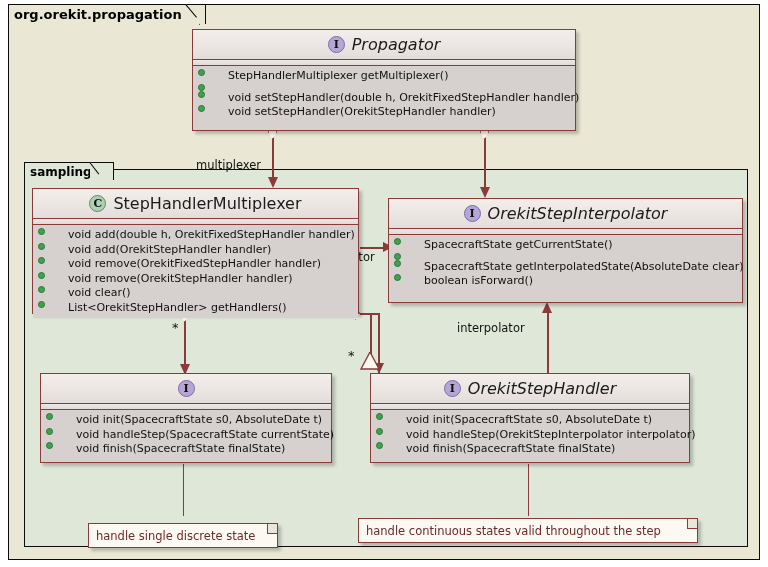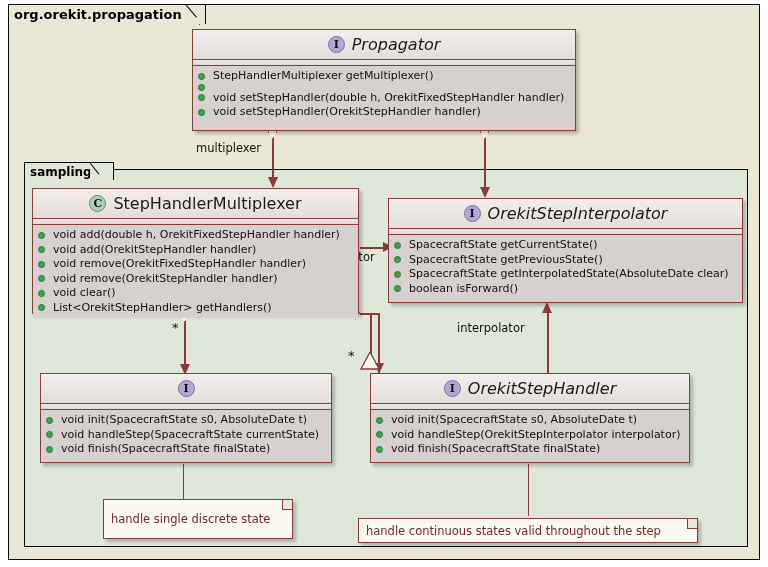--- a/index.html
+++ b/index.html
@@ -163,22 +163,21 @@
     background: #ADD1B2;
     border: 1px solid #5E8C68;
     color: #111;
   }
   .members {
     padding: 3px 4px 3px 5px;
     background: #D6D0CE;
   }
   .member {
     display: flex;
-    align-items: center;
-    gap: 8px;
+    gap: 23px;
     font-size: 11px;
     color: #111111;
     line-height: 14.5px;
     white-space: nowrap;
   }
   .dot {
     width: 7px;
     height: 7px;
     border-radius: 50%;
     background: #3FA34D;
@@ -260,21 +259,21 @@
   <div class="pkg pkg-inner"></div>
   <div class="pkg-tab tab-inner">
     <span>sampling</span>
   </div>
   <div class="tab-inner-corner"></div>
   <div class="diag-line" style="left:90px; top:162px; width:15px; height:1px; transform: rotate(52deg);"></div>
 
   <div class="vline" style="left:272px; top:130px; height:56px;"></div>
   <div class="diamond" style="left:268px; top:125px;"></div>
   <div class="arrow-down" style="left:268px; top:177px;"></div>
-  <div class="edge-label" style="left:196px; top:141px;text-align:right;">multiplexer</div>
+  <div class="edge-label" style="left:196px; top:158px;text-align:right;">multiplexer</div>
 
   <div class="vline" style="left:484px; top:130px; height:66px;"></div>
   <div class="diamond" style="left:480px; top:125px;"></div>
   <div class="arrow-down" style="left:480px; top:187px;"></div>
 
   <div class="hline" style="left:360px; top:247px; width:32px;"></div>
   <div style="position:absolute; left:383px; top:242px; width:0; height:0; border-top:5px solid transparent; border-bottom:5px solid transparent; border-left:10px solid #8B3A3A;"></div>
   <div class="edge-label" style="left:307px; top:250px;">interpolator</div>
 
   <div class="vline" style="left:184px; top:312px; height:60px;"></div>
@@ -365,21 +364,20 @@
       <span class="node-title italic">OrekitStepInterpolator</span>
     </div>
     <div class="node-sep"></div>
     <div class="members">
       <div class="member">
         <span class="dot"></span>
         <span>SpacecraftState getCurrentState()</span>
       </div>
       <div class="member">
         <span class="dot"></span>
-        <span>SpacecraftState getPreviousState()</span>
       </div>
       <div class="member">
         <span class="dot"></span>
         <span>SpacecraftState getInterpolatedState(AbsoluteDate clear)</span>
       </div>
       <div class="member">
         <span class="dot"></span>
         <span>boolean isForward()</span>
       </div>
     </div>
@@ -421,21 +419,21 @@
         <span class="dot"></span>
         <span>void handleStep(OrekitStepInterpolator interpolator)</span>
       </div>
       <div class="member">
         <span class="dot"></span>
         <span>void finish(SpacecraftState finalState)</span>
       </div>
     </div>
   </div>
 
-  <div class="note" style="left:88px; top:499px; width:190px; height:40px;margin-left:15px;">
+  <div class="note" style="left:88px; top:523px; width:190px; height:25px;">
     <span>handle single discrete state</span>
     <span class="note-fold"></span>
   </div>
 
   <div class="note" style="left:358px; top:518px; width:340px; height:25px;">
     <span>handle continuous states valid throughout the step</span>
     <span class="note-fold"></span>
   </div>
 
 </div>

